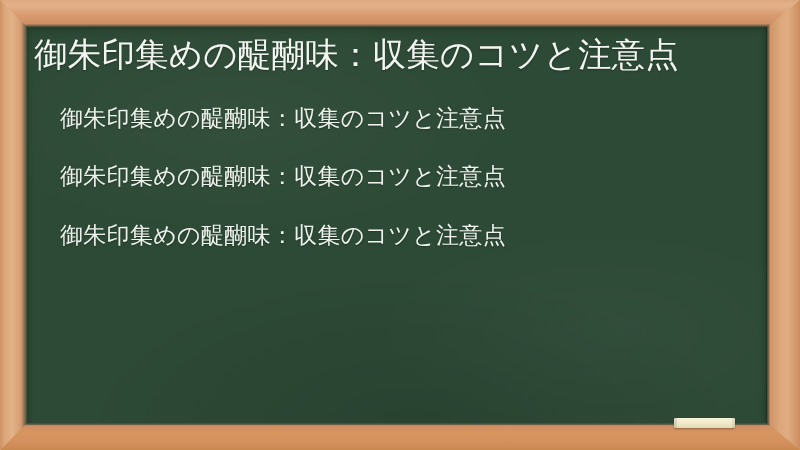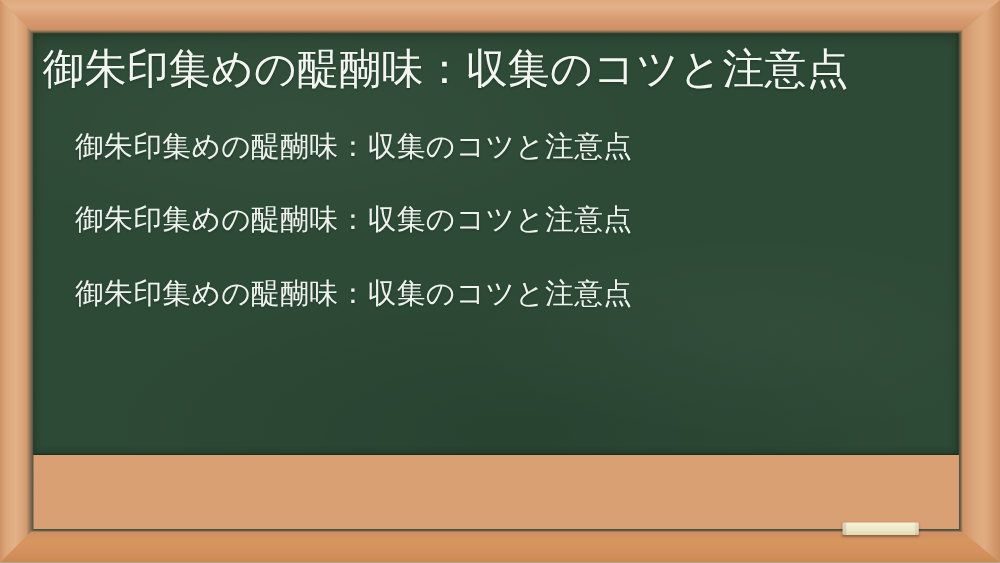--- a/index.html
+++ b/index.html
@@ -90,21 +90,21 @@
         rgba(255,255,255,.03) 9px, rgba(255,255,255,.03) 16px,
         rgba(0,0,0,.028) 16px, rgba(0,0,0,.028) 22px);
     background-blend-mode:normal, overlay;
     clip-path:polygon(0 27px, 33px 0, 33px 450px, 0 423px);
   }
 
   
   .board{
     position:absolute;
     left:26px; top:26px;
-    width:741px; height:338px;
+    width:741px; height:424px;
     background:#2d4a36;
     box-shadow:
       inset 0 0 0 1px rgba(0,0,0,.22),
       inset 0 3px 9px rgba(0,0,0,.22),
       inset 0 -2px 6px rgba(0,0,0,.16);
     z-index:1;
     overflow:hidden;
   }
 
   

